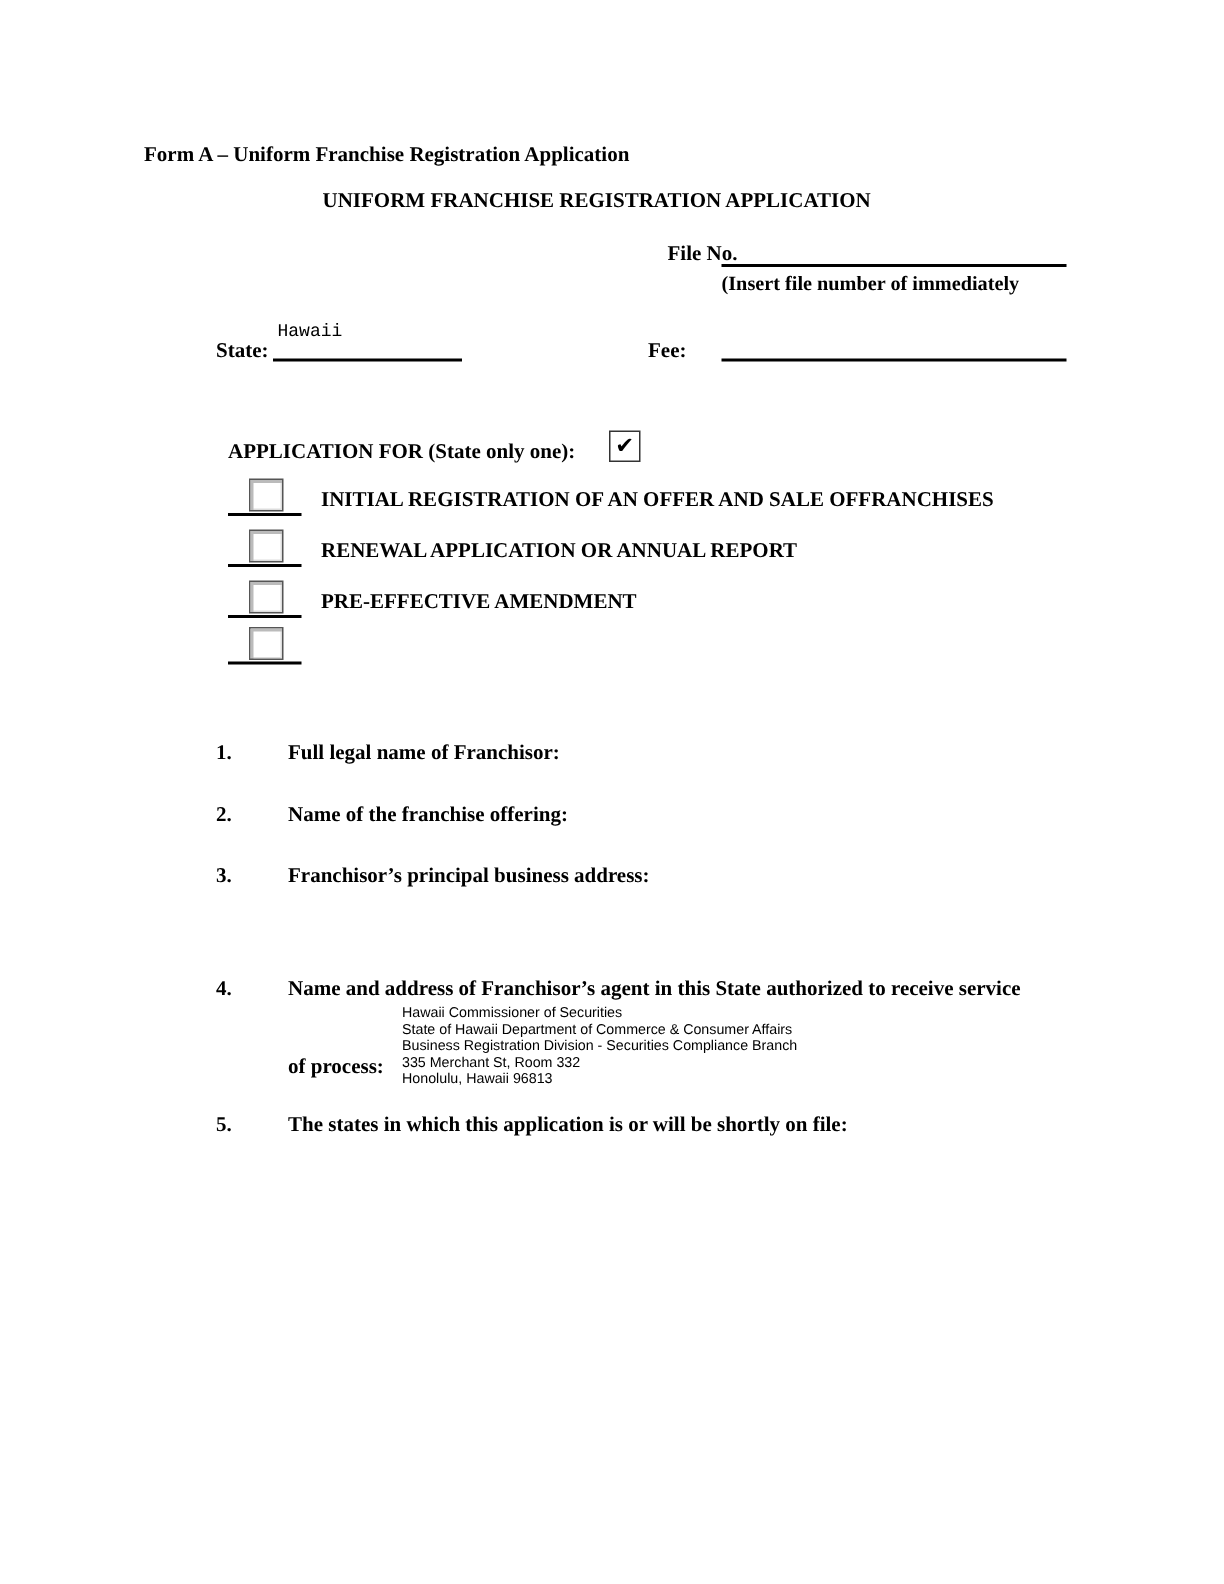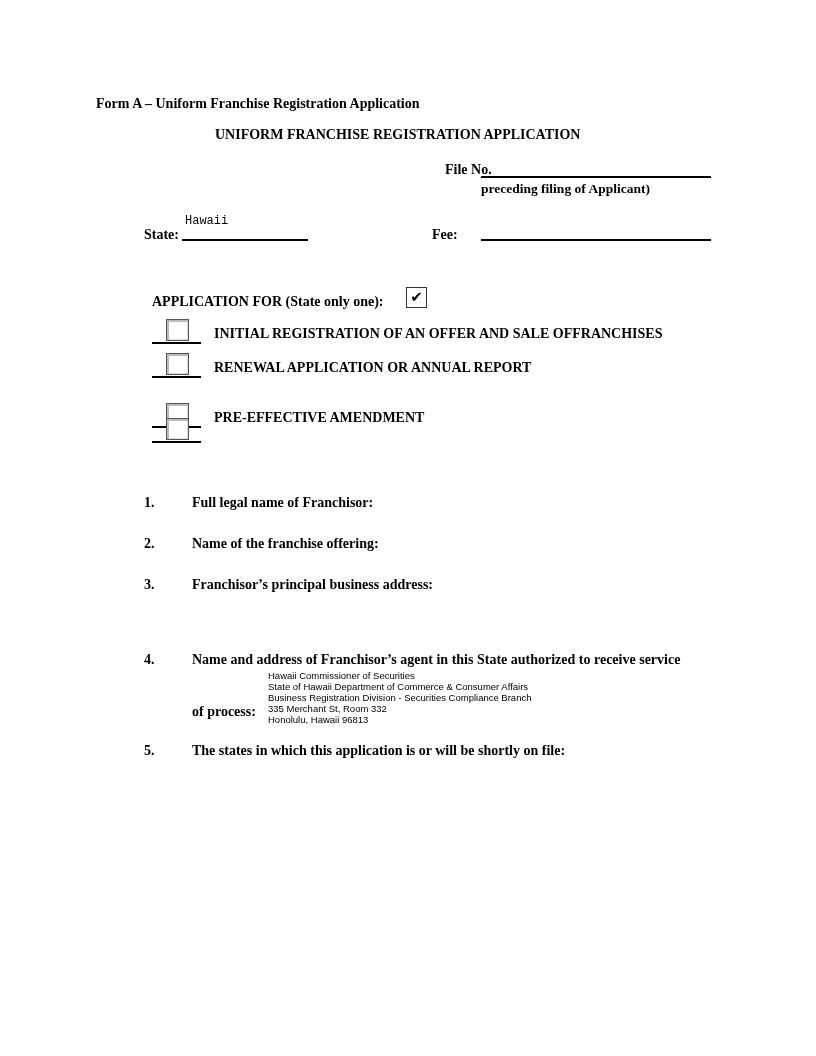--- a/index.html
+++ b/index.html
@@ -33,21 +33,21 @@
 
 <div>
 
   <div class="abs form-label">Form A – Uniform Franchise Registration Application</div>
 
   <div class="abs" style="left:215px; top:127px; font-size:14px; font-weight:bold;">UNIFORM FRANCHISE REGISTRATION APPLICATION</div>
 
   <div class="abs fileno-label">File No.</div>
   <div class="abs fileno-line"></div>
   <div class="abs fileno-note">
-    <div>preceding filing of Applicant)</div>
+    <div>(Insert file number of immediately</div>
   </div>
 
   <div class="abs state-label">State:</div>
   <div class="abs state-line"></div>
   <div class="abs state-value">Hawaii</div>
 
   <div class="abs fee-label">Fee:</div>
   <div class="abs fee-line"></div>
 
   <div class="abs app-for">APPLICATION FOR (State only one):</div>
@@ -56,21 +56,21 @@
   <div class="abs opt-row" style="top:316px;">
     <div class="opt-line"></div>
     <div class="opt-box"></div>
     <div class="opt-label">INITIAL REGISTRATION OF AN OFFER AND SALE OFFRANCHISES</div>
   </div>
   <div class="abs opt-row" style="top:350px;text-align:right;">
     <div class="opt-line"></div>
     <div class="opt-box"></div>
     <div class="opt-label">RENEWAL APPLICATION OR ANNUAL REPORT</div>
   </div>
-  <div class="abs opt-row" style="top:400px;">
+  <div class="abs opt-row" style="top:384px;">
     <div class="opt-line"></div>
     <div class="opt-box"></div>
     <div class="opt-label">PRE-EFFECTIVE AMENDMENT</div>
   </div>
   <div class="abs opt-row" style="top:415px;">
     <div class="opt-line"></div>
     <div class="opt-box"></div>
   </div>
 
   <div class="abs item" style="top:495px;">

